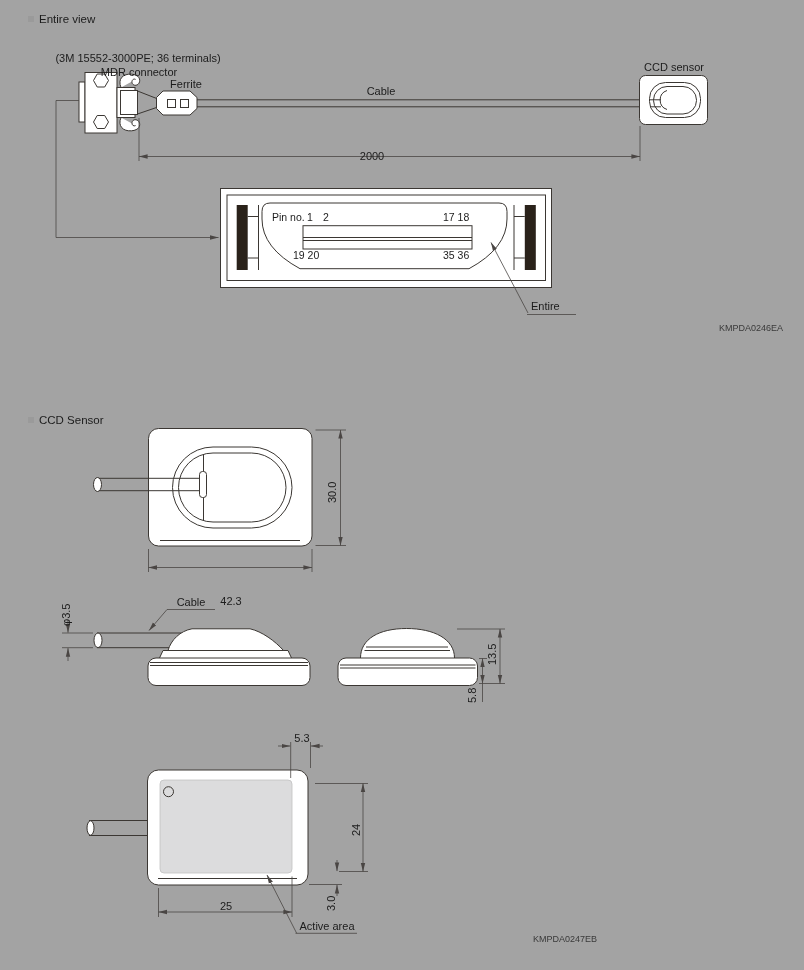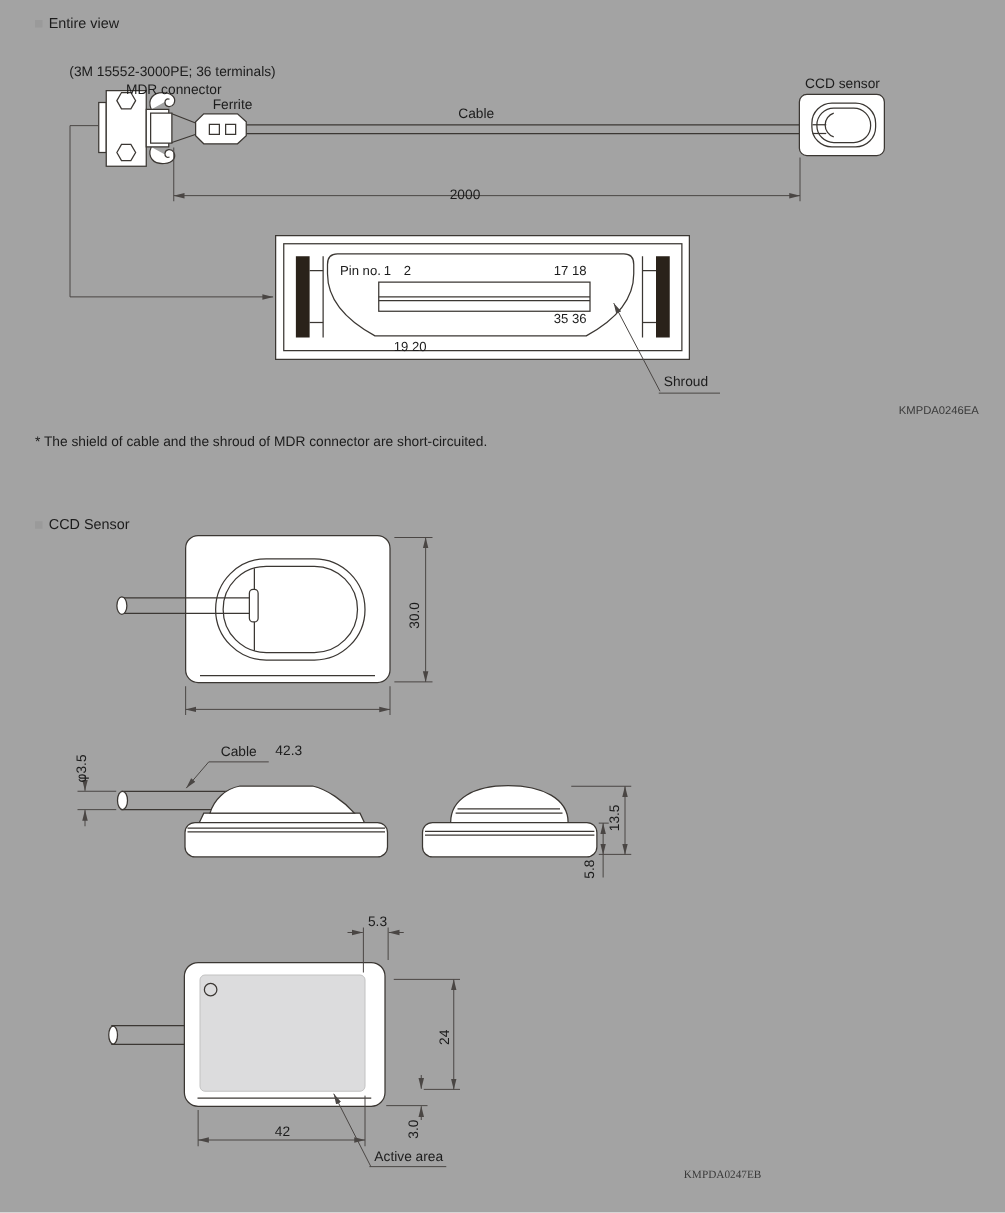--- a/index.html
+++ b/index.html
@@ -201,38 +201,37 @@
 <span class="t c" style="left:138px;top:52px;">(3M 15552-3000PE; 36 terminals)</span>
 <span class="t c" style="left:186px;top:78px;">Ferrite</span>
 <span class="t c" style="left:381px;top:85px;">Cable</span>
 <span class="t c" style="left:674px;top:61px;">CCD sensor</span>
 <span class="t c" style="left:372px;top:126px;margin-top:24px;">2000</span>
 
 <span class="t pin" style="left:272px;top:212px;">Pin no.</span>
 <span class="t pin" style="left:307px;top:212px;">1</span>
 <span class="t pin" style="left:323px;top:212px;">2</span>
 <span class="t pin" style="left:443px;top:212px;">17 18</span>
-<span class="t pin" style="left:315px;top:250px;margin-top:23px;">19 20</span>
+<span class="t pin" style="left:293px;top:250px;">19 20</span>
 <span class="t pin" style="left:443px;top:250px;">35 36</span>
-<span class="t" style="left:531px;top:300px;">Shroud</span>
+<span class="t" style="left:531px;top:300px;">Entire</span>
 <span class="t small" style="left:719px;top:324px;">KMPDA0246EA</span>
 
-<span class="t" style="left:28px;top:348px;">* The shield of cable and the shroud of MDR connector are short-circuited.</span>
 
 <div class="bullet" style="left:28px;top:417px;"></div>
 <span class="t hdr" style="left:39px;top:414px;">CCD Sensor</span>
 
 <span class="t v" style="left:326px;top:503px;">30.0</span>
 <span class="t c" style="left:231px;top:553px;margin-top:42px;">42.3</span>
 
 <span class="t c" style="left:191px;top:596px;">Cable</span>
 <span class="t v" style="left:60px;top:626px;">φ3.5</span>
 <span class="t v" style="left:486px;top:665px;">13.5</span>
 <span class="t v" style="left:466px;top:703px;">5.8</span>
 
 <span class="t c" style="left:302px;top:732px;">5.3</span>
 <span class="t v" style="left:350px;top:836px;">24</span>
 <span class="t v" style="left:325px;top:911px;">3.0</span>
-<span class="t c" style="left:226px;top:900px;">42</span>
+<span class="t c" style="left:226px;top:900px;">25</span>
 <span class="t c" style="left:327px;top:920px;text-align:right;">Active area</span>
-<span class="t small" style="left:547px;top:935px;font-family:Liberation Serif, serif;">KMPDA0247EB</span>
+<span class="t small" style="left:533px;top:935px;">KMPDA0247EB</span>
 
 </div>
 
 </body></html>

